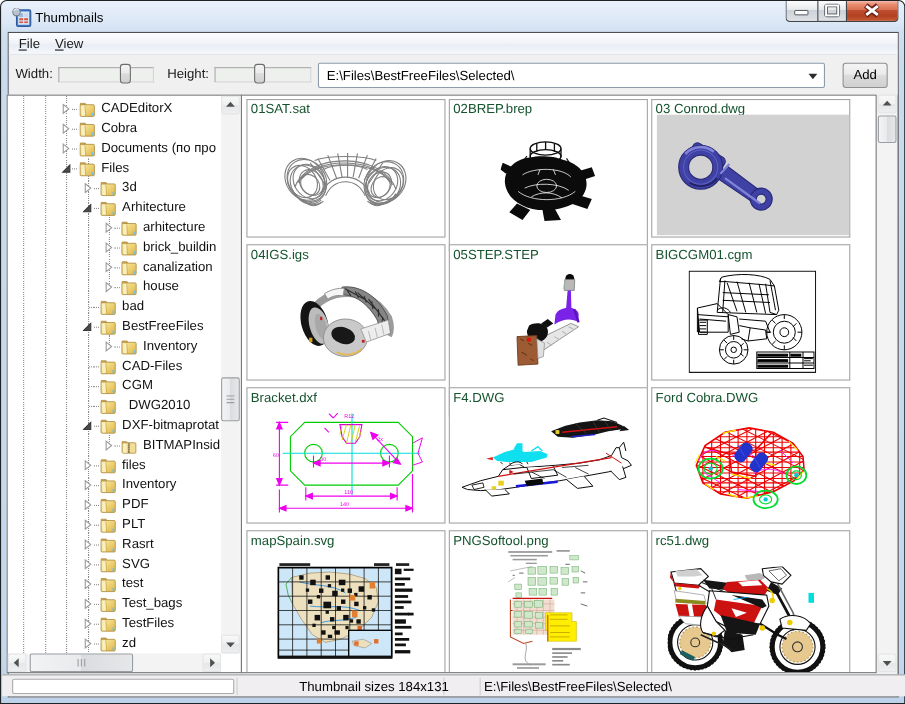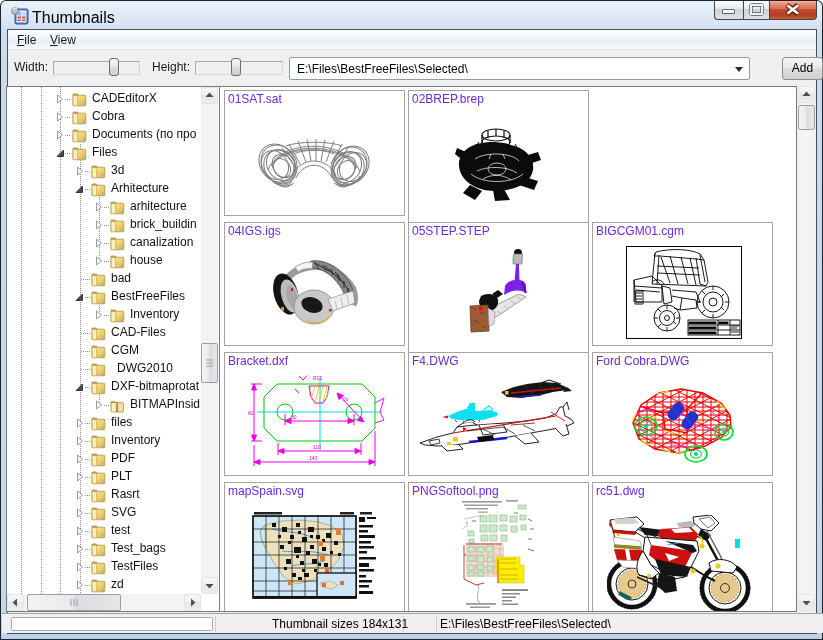--- a/index.html
+++ b/index.html
@@ -1,53 +1,53 @@
 <!DOCTYPE html>
 <html><head><meta charset="utf-8">
 <style>
 html,body{margin:0;padding:0;width:823px;height:640px;overflow:hidden;background:#fff;}
 *{box-sizing:border-box;}
 body{font-family:"Liberation Sans",sans-serif;font-size:12px;color:#000;}
 #win{position:absolute;left:0;top:0;width:823px;height:640px;background:#1f2326;border-radius:6px 6px 0 0;}
 #frame{position:absolute;left:1px;top:1px;width:821px;height:638px;border-radius:5px 5px 0 0;
  background:linear-gradient(180deg,#e9f1fb 0,#dbe7f5 20px,#cfdff0 29px,#c9dbee 60px,#c4d7ec 600px,#bcd2ea 639px);}
-#titletxt{position:absolute;left:31px;top:8px;font-size:16px;color:#000;}
+#titletxt{position:absolute;left:31px;top:8px;font-size:12px;color:#000;}
 
 #caps{position:absolute;left:713px;top:0px;width:103px;height:20px;}
 .cap{position:absolute;top:0;height:19px;border:1px solid #41444a;border-top:none;background:linear-gradient(180deg,#fdfdfd 0,#e5e8ea 45%,#cdd2d8 46%,#dde1e5 100%);}
 #cap-min{left:0;width:29px;border-radius:0 0 0 4px;border-right:none;}
 #cap-max{left:29px;width:27px;}
 #cap-close{left:56px;width:47px;border-radius:0 0 4px 0;border-left:none;
  background:linear-gradient(180deg,#f5b3a2 0,#e98b71 18%,#d86f50 45%,#c04f31 46%,#b2411f 75%,#c75c36 100%);}
 
 #client{position:absolute;left:6px;top:28px;width:810px;height:605px;border:1px solid #4c4f54;background:#f0f0f0;}
 #menubar{position:absolute;left:0;top:0;width:808px;height:19px;background:linear-gradient(180deg,#fcfdfe 0,#f3f5f9 40%,#e9edf5 60%,#f6f8fb 100%);}
 .menu{position:absolute;top:3px;font-size:12px;color:#1a1a1a;}
 #toolbar{position:absolute;left:0;top:19px;width:808px;height:37px;background:#f0f0f0;border-top:1px solid #e3e6ea;}
 .lbl{position:absolute;top:10px;font-size:12px;color:#1a1a1a;}
 .track{position:absolute;top:11px;height:14px;background:#eef0ed;border:1px solid #a9aaa9;border-bottom-color:#d5d6d5;border-right-color:#d5d6d5;}
 .thumbk{position:absolute;top:8px;width:10px;height:18px;border:1px solid #6d6d6d;border-radius:3px;background:linear-gradient(180deg,#f3f3f3 0,#ebebeb 45%,#dcdcdc 50%,#d1d1d1 100%);}
 #combo{position:absolute;left:281px;top:7px;width:461px;height:23px;border:1px solid #8d9bab;border-radius:2px;background:#fff;}
 #combotxt{position:absolute;left:7px;top:4px;font-size:12px;}
 #comboarr{position:absolute;right:6px;top:9px;width:0;height:0;border-left:4px solid transparent;border-right:4px solid transparent;border-top:5px solid #2c2c2c;}
-#addbtn{position:absolute;left:758px;top:7px;width:41px;height:23px;border:1px solid #8d8f92;border-radius:3px;background:linear-gradient(180deg,#f4f4f4 0,#ebebeb 45%,#dddddd 50%,#cfcfcf 100%);text-align:center;line-height:21px;font-size:12px;margin-left:16px;}
+#addbtn{position:absolute;left:758px;top:7px;width:41px;height:23px;border:1px solid #8d8f92;border-radius:3px;background:linear-gradient(180deg,#f4f4f4 0,#ebebeb 45%,#dddddd 50%,#cfcfcf 100%);text-align:center;line-height:21px;font-size:12px;}
 
 #tree{position:absolute;left:-2px;top:56px;width:214px;height:526px;border:1px solid #77797c;background:#fff;overflow:hidden;}
 #rpanel{position:absolute;left:211px;top:56px;width:578px;height:526px;border:1px solid #77797c;background:#fff;overflow:hidden;}
 
 .sb{position:absolute;background:#f3f3f3;}
 .sbbtn{position:absolute;border:1px solid #e2e4e6;border-radius:2px;background:linear-gradient(180deg,#f8f8f8,#eff0f1 50%,#e4e6e8 50%,#eeeff0);}
 .sbthumb{position:absolute;border:1px solid #9a9da2;border-radius:2px;background:linear-gradient(90deg,#f2f3f4,#e8eaec 50%,#dadcdf 50%,#e6e7e9);}
 
 #status{position:absolute;left:1px;top:612px;width:821px;height:20px;background:#f0eef0;border-top:1px solid #9fa2a6;}
 #statbox{position:absolute;left:9px;top:3px;width:202px;height:14px;border:1px solid #ababab;border-radius:2px;background:#fff;}
 .sep{position:absolute;top:2px;width:1px;height:16px;background:#cfcfcf;}
 .stxt{position:absolute;top:3px;font-size:12px;color:#000;}
 .cell{position:absolute;width:181px;overflow:hidden;border:1px solid #a3a3a3;background:#fff;}
-.cap2{position:absolute;left:3px;top:1px;font-size:12px;color:#6d28d9;white-space:nowrap;}
+.cap2{position:absolute;left:3px;top:1px;font-size:12px;color:#14532d;white-space:nowrap;}
 
 .vd{position:absolute;width:1px;background-image:repeating-linear-gradient(180deg,#8c8c8c 0,#8c8c8c 1px,transparent 1px,transparent 2px);}
 .hd{position:absolute;height:1px;background-image:repeating-linear-gradient(90deg,#8c8c8c 0,#8c8c8c 1px,transparent 1px,transparent 2px);}
 .ar{position:absolute;}
 .fo{position:absolute;}
 .tl{position:absolute;font-size:12px;color:#111;white-space:nowrap;}
 #treeinner{position:absolute;left:0;top:0;width:194px;height:507px;overflow:hidden;}
 </style></head>
 <body>
 <svg width="0" height="0" style="position:absolute">
@@ -515,20 +515,38 @@
 <path d="M20 31 C 30 24 56 24 64 33"></path>
 <path d="M22 43 C 32 38 52 38 62 45"></path>
 <path d="M28 51 C 36 46 48 46 56 52"></path>
 <path d="M16 46 C 28 56 56 56 68 46"></path>
 <ellipse cx="42" cy="41" rx="9" ry="6"></ellipse>
 <path d="M36 26 L34 31 M48 26 L50 31"></path>
 </g>
 <path d="M24 14 L18 22 M60 16 L64 22" stroke="#0b0b0b"></path>
 </svg>
           </div>
+          <div class="cell" style="left:372px;top:3px;height:126px">
+            <div class="cap2">03 Conrod.dwg</div>
+            <svg style="position:absolute;left:4px;top:13px" width="177" height="110" viewBox="0 0 177 110">
+<rect x="0" y="0" width="177" height="110" fill="#d3d2d2"></rect>
+<g transform="rotate(31 40 48)">
+<rect x="24" y="30" width="33" height="14" rx="4" fill="#3f41a5" stroke="#282a78"></rect>
+</g>
+<path d="M55 58 L64 47 L100 74 L95 85 Z" fill="#3f41a5" stroke="#282a78"></path>
+<circle cx="40" cy="48" r="20" fill="#3f41a5" stroke="#282a78"></circle>
+<circle cx="40" cy="48" r="11" fill="#d3d2d2" stroke="#282a78"></circle>
+<circle cx="95" cy="77" r="10" fill="#3f41a5" stroke="#282a78"></circle>
+<circle cx="95" cy="77" r="4.5" fill="#d3d2d2" stroke="#282a78"></circle>
+<path d="M58 54 L66 45 M62 58 L94 81" stroke="#8183d8" stroke-width="2" fill="none"></path>
+<path d="M26 36 A 19 19 0 0 1 52 34" stroke="#8183d8" stroke-width="2.5" fill="none"></path>
+<path d="M30 62 A 19 19 0 0 0 55 58" stroke="#23246b" stroke-width="2" fill="none"></path>
+<circle cx="40" cy="48" r="15.5" stroke="#5b5dc0" fill="none"></circle>
+</svg>
+          </div>
           <div class="cell" style="left:4px;top:135px;height:124px">
             <div class="cap2">04IGS.igs</div>
             <svg style="position:absolute;left:40px;top:34px" width="100" height="74" viewBox="0 0 100 74">
 <path d="M16 34 C 20 8 66 -4 88 32 C 90 38 90 44 88 48" fill="none" stroke="#9b9b9b" stroke-width="7"></path>
 <path d="M46 4 C 62 2 78 12 87 30 L 90 46 L 82 48 L 78 34 C 70 20 58 10 44 11 Z" fill="#858585" stroke="#4a4a4a" stroke-width="0.8"></path>
 <path d="M50 6 L54 12 M58 8 L61 14 M66 12 L68 18 M73 17 L74 24 M79 24 L79 31 M83 31 L82 38 M48 5 L68 16 M60 9 L80 27 M70 15 L85 35 M84 40 L88 44" stroke="#2e2e2e" stroke-width="1" fill="none"></path>
 <path d="M30 10 C 36 6 42 5 48 5 L 47 12 C 42 11 37 12 33 15 Z" fill="#f5f5f5" stroke="#8a8a8a" stroke-width="0.8"></path>
 <ellipse cx="21" cy="37" rx="12" ry="21" transform="rotate(-16 21 37)" fill="#141414"></ellipse>
 <ellipse cx="25" cy="39" rx="8.5" ry="17" transform="rotate(-16 25 39)" fill="#bcbcbc"></ellipse>
 <ellipse cx="27" cy="40" rx="5" ry="12" transform="rotate(-16 27 40)" fill="#a8a8a8"></ellipse>

